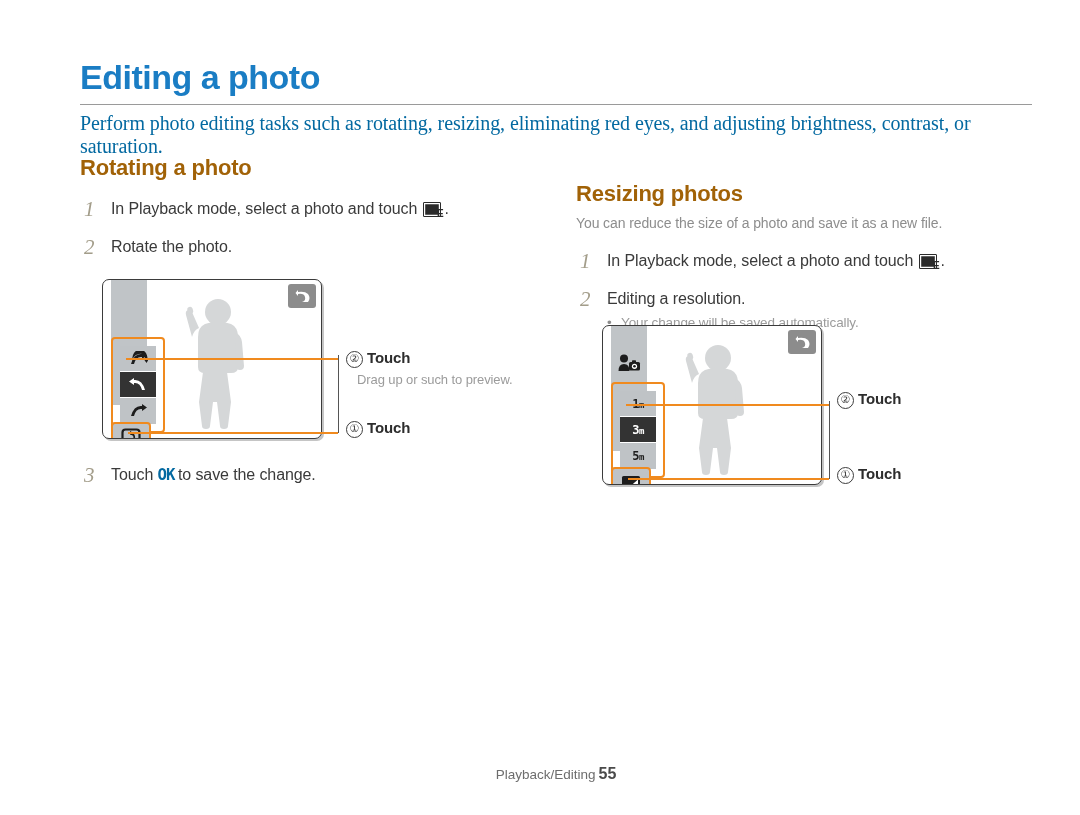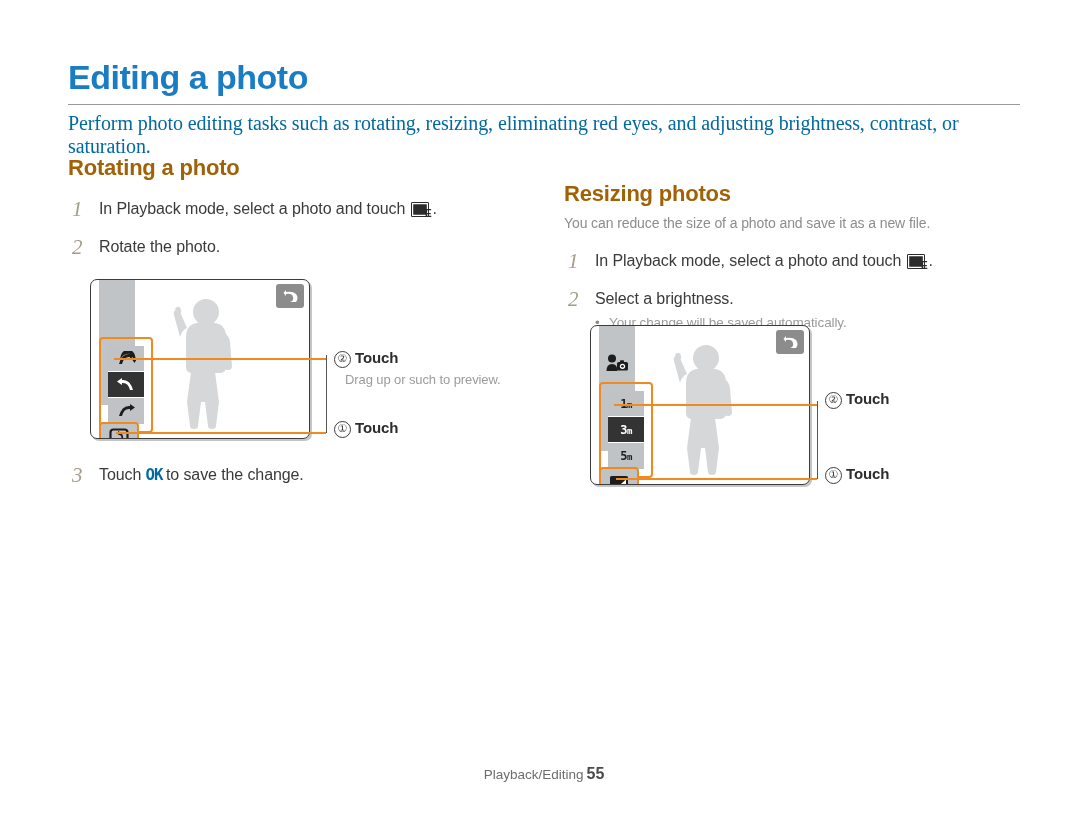--- a/index.html
+++ b/index.html
@@ -11,21 +11,21 @@
     width: 1080px;
     height: 815px;
     position: relative;
     font-family: "Liberation Sans", sans-serif;
     color: #4a4a4a;
     overflow: hidden;
   }
 
   .page {
     position: absolute;
-    left: 4px; top: 0;
+    left: 16px; top: 0;
     width: 972px;
     height: 815px;
   }
 
   
   #page-title {
     position: absolute;
     left: 64px;
     top: 58px;
     font-size: 34px;
@@ -411,21 +411,21 @@
     <h2 class="section-heading">Resizing photos</h2>
     <p class="section-sub">You can reduce the size of a photo and save it as a new file.</p>
 
     <div class="step" style="margin-top:20px;">
       <span class="num">1</span>
       <span>In Playback mode, select a photo and touch </span><span class="icon-edit"><span class="frame"></span><span class="eletter">E</span></span><span>.</span>
     </div>
 
     <div class="step">
       <span class="num">2</span>
-      <span>Select a brightness.</span>
+      <span>Editing a resolution.</span>
       <span class="sub-bullet">Your change will be saved automatically.</span>
     </div>
   </div>
 
   <div class="cam" id="cam-right">
     <div class="cam-inner">
       <div class="cam-strip"></div>
 
       <div class="silhouette">
         <svg width="80" height="142" viewBox="0 0 80 142">

